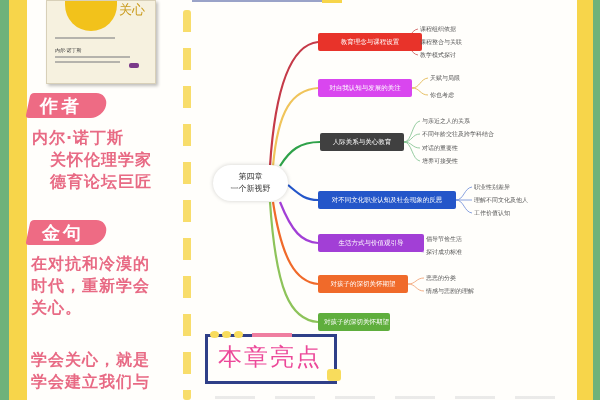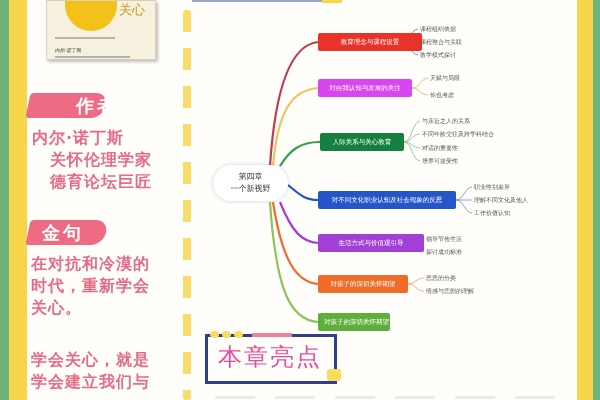--- a/index.html
+++ b/index.html
@@ -12,21 +12,21 @@
   .yellow-bar-right { position: absolute; left: 577px; top: 0; width: 16px; height: 400px; background: #f7d54a; }
   .green-edge-right { position: absolute; left: 593px; top: 0; width: 7px; height: 400px; background: #6fb27a; }
 
   .dash-col { position: absolute; left: 183px; top: 10px; width: 8px; height: 390px;
     background: repeating-linear-gradient(to bottom, #f8dd6b 0 22px, transparent 22px 38px); border-radius: 3px; }
 
   .top-line { position: absolute; left: 192px; top: 0; width: 130px; height: 2px; background: #9aa3c8; }
   .top-line-yellow { position: absolute; left: 322px; top: 0; width: 20px; height: 3px; background: #f7d54a; }
 
   
-  .book { position: absolute; left: 46px; top: 0; width: 110px; height: 60px; background: #f6f1df;
+  .book { position: absolute; left: 46px; top: 0; width: 110px; height: 84px; background: #f6f1df;
     border: 1px solid #d8d0b8; box-shadow: 2px 2px 3px rgba(0,0,0,0.25); overflow: hidden; }
   .book-yellow { position: absolute; left: 18px; top: -20px; width: 52px; height: 50px; background: #f2c21b; border-radius: 0 0 26px 26px; }
   .book-title { position: absolute; left: 72px; top: 0; font-size: 13px; color: #c99a1b; font-family: "DejaVu Serif", serif; }
   .book-line { position: absolute; left: 8px; height: 2px; background: #8a8a8a; opacity: 0.6; }
   .book-author { position: absolute; left: 8px; top: 46px; font-size: 5px; color: #333; }
   .book-logo { position: absolute; left: 82px; top: 62px; width: 10px; height: 5px; background: #7b3a8a; border-radius: 2px; }
 
   
   .brush { position: absolute; height: 25px; background: #ee6b84; border-radius: 4px 14px 14px 4px;
     transform: skewX(-12deg); }
@@ -70,21 +70,21 @@
   <div class="book-yellow"></div>
   <div class="book-title">关心</div>
   <div class="book-line" style="top:36px;width:60px;"></div>
   <div class="book-author">内尔·诺丁斯</div>
   <div class="book-line" style="top:55px;width:75px;"></div>
   <div class="book-line" style="top:60px;width:65px;"></div>
   <div class="book-logo"></div>
 </div>
 
 <div class="brush" style="left:28px;top:93px;width:78px;"></div>
-<div class="brush-text" style="left:40px;top:94px;margin-left:36px;">作者</div>
+<div class="brush-text" style="left:40px;top:94px;">作者</div>
 
 <div class="pink-text" style="left:32px;top:128px;">内尔·诺丁斯</div>
 <div class="pink-text" style="left:50px;top:150px;">关怀伦理学家</div>
 <div class="pink-text" style="left:50px;top:172px;">德育论坛巨匠</div>
 
 <div class="brush" style="left:28px;top:220px;width:78px;"></div>
 <div class="brush-text" style="left:42px;top:221px;">金句</div>
 
 <div class="pink-text" style="left:31px;top:254px;">在对抗和冷漠的</div>
 <div class="pink-text" style="left:31px;top:276px;">时代，重新学会</div>
@@ -129,21 +129,21 @@
 
 <div class="mm-node" style="left:318px;top:33px;width:104px;background:#e8332a;">教育理念与课程设置</div>
 <div class="mm-leaf" style="left:420px;top:25px;">课程组织依据</div>
 <div class="mm-leaf" style="left:420px;top:38px;">课程整合与关联</div>
 <div class="mm-leaf" style="left:420px;top:51px;">教学模式探讨</div>
 
 <div class="mm-node" style="left:318px;top:79px;width:94px;background:#d946ef;">对自我认知与发展的关注</div>
 <div class="mm-leaf" style="left:430px;top:74px;">天赋与局限</div>
 <div class="mm-leaf" style="left:430px;top:91px;">你也考虑</div>
 
-<div class="mm-node" style="left:320px;top:133px;width:84px;background:#15803d;">人际关系与关心教育</div>
+<div class="mm-node" style="left:320px;top:133px;width:84px;background:#404040;">人际关系与关心教育</div>
 <div class="mm-leaf" style="left:422px;top:117px;">与亲近之人的关系</div>
 <div class="mm-leaf" style="left:422px;top:130px;">不同年龄交往及跨学科结合</div>
 <div class="mm-leaf" style="left:422px;top:144px;">对话的重要性</div>
 <div class="mm-leaf" style="left:422px;top:157px;">培养可接受性</div>
 
 <div class="mm-node" style="left:318px;top:191px;width:138px;background:#2456c9;">对不同文化职业认知及社会现象的反思</div>
 <div class="mm-leaf" style="left:474px;top:183px;">职业性别差异</div>
 <div class="mm-leaf" style="left:474px;top:196px;">理解不同文化及他人</div>
 <div class="mm-leaf" style="left:474px;top:209px;">工作价值认知</div>
 

